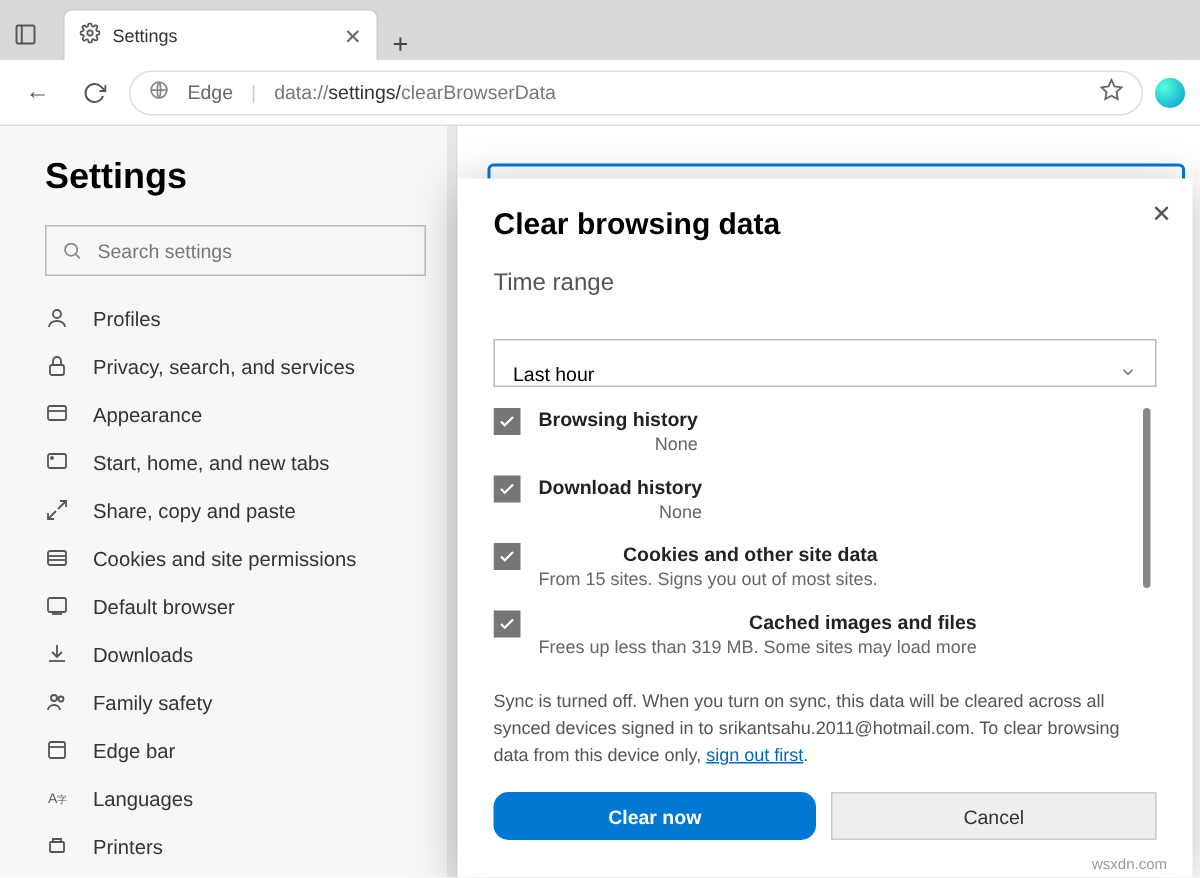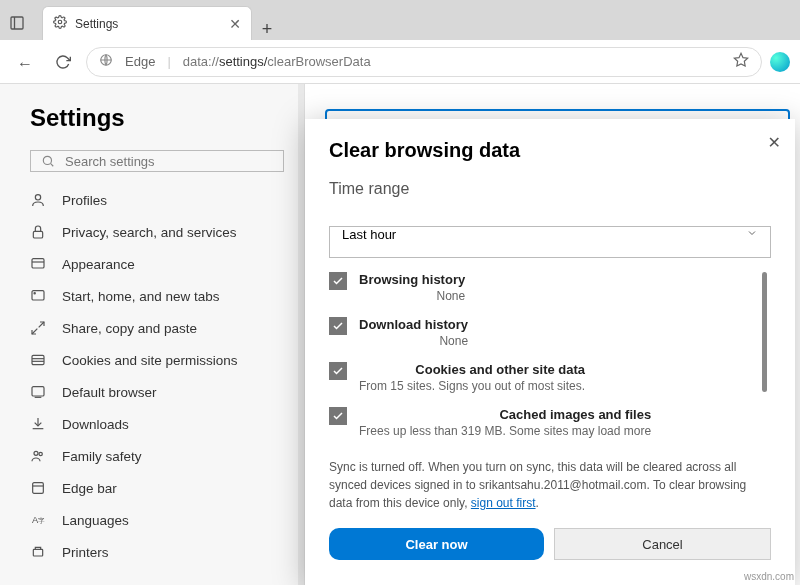--- a/index.html
+++ b/index.html
@@ -14,45 +14,45 @@
 .omnibox { flex:1; height:30px; border:1px solid #ddd; border-radius:15px; background:#fff; display:flex; align-items:center; padding:0 12px; gap:12px; font-size:13px; color:#777;}
 .omnibox .edge { color:#666; }
 .omnibox .sep { color:#ccc; }
 .omnibox .url-dark { color:#333; }
 .omnibox .fav { margin-left:auto; color:#666; }
 .profile { width:20px; height:20px; border-radius:50%; background:radial-gradient(circle at 30% 30%,#5fd,#09c); }
 .content { display:flex; height:calc(585px - 84px); }
 .sidebar { width:305px; background:#f7f7f7; border-right:1px solid #ddd; padding:20px 20px 0 30px; overflow:hidden; position:relative;}
 .sidebar::after { content:""; position:absolute; top:0; right:0; width:6px; height:100%; background:#e8e8e8;}
 .title { font-size:24px; font-weight:600; margin-bottom:18px; }
-.search { height:22px; border:1px solid #bbb; display:flex; align-items:center; padding:0 10px; gap:10px; color:#777; font-size:13px; margin-bottom:12px;}
+.search { height:34px; border:1px solid #bbb; display:flex; align-items:center; padding:0 10px; gap:10px; color:#777; font-size:13px; margin-bottom:12px;}
 .nav { list-style:none; }
 .nav li { display:flex; align-items:center; gap:16px; height:32px; font-size:13.5px; color:#333; cursor:pointer; }
 .nav .ic { width:16px; height:16px; display:flex; align-items:center; justify-content:center; color:#555;}
 .main { flex:1; position:relative; background:#fff; }
 .bgcard { position:absolute; top:25px; left:20px; right:10px; height:260px; border:2px solid #0078d4; border-radius:4px; background:#fff;}
 .modal { position:absolute; top:35px; left:0; right:5px; bottom:0; background:#fff; box-shadow:0 4px 30px rgba(0,0,0,0.25); padding:20px 24px 18px; }
 .modal .close { position:absolute; top:14px; right:14px; cursor:pointer; color:#555; font-size:16px;}
 .modal h2 { font-size:20px; font-weight:600; margin-bottom:18px;}
 .modal .label { font-size:16px; color:#555; margin-bottom:6px;}
-.dropdown { height:32px; border:1px solid #bbb; display:flex; align-items:flex-start; padding:0 12px; font-size:13px; justify-content:space-between; margin-bottom:14px;margin-top:28px;}
+.dropdown { height:32px; border:1px solid #bbb; display:flex; align-items:flex-end; padding:0 12px; font-size:13px; justify-content:space-between; margin-bottom:14px;margin-top:28px;}
 .options { max-height:190px; overflow:hidden; position:relative; padding-right:16px;}
 .options::after { content:""; position:absolute; top:0; right:4px; width:5px; height:120px; background:#888; border-radius:3px;}
 .opt { display:flex; gap:12px; margin-bottom:14px;text-align:right; }
 .chk { width:18px; height:18px; background:#767676; display:flex; align-items:center; justify-content:center; flex-shrink:0;}
 .chk svg { stroke:#fff; }
 .opt .t { font-size:13px; font-weight:600; color:#222;}
 .opt .s { font-size:12px; color:#666; margin-top:2px;}
 .sync { font-size:12px; color:#555; line-height:1.5; margin:6px 0 16px; }
 .sync a { color:#0067c0; }
 .buttons { display:flex; gap:10px;}
 .btn { flex:1; height:32px; display:flex; align-items:center; justify-content:center; font-size:13px; cursor:pointer;}
 .primary { background:#0078d4; color:#fff; font-weight:600;border-radius:10px;}
 .secondary { background:#efefef; border:1px solid #ccc; color:#333;}
-.watermark { position:absolute; bottom:3px; right:6px; font-size:10px; color:#999;}
+.watermark { position:absolute; bottom:3px; right:22px; font-size:10px; color:#999;}
 </style>
 </head>
 <body>
 
 <div class="titlebar">
   <div class="win-btn">
     <svg width="14" height="14" viewBox="0 0 14 14" fill="none" stroke="currentColor" stroke-width="1.3">
         <rect x="1" y="1" width="12" height="12" rx="1"></rect>
         <line x1="4.5" y1="1" x2="4.5" y2="13"></line>
       </svg>

